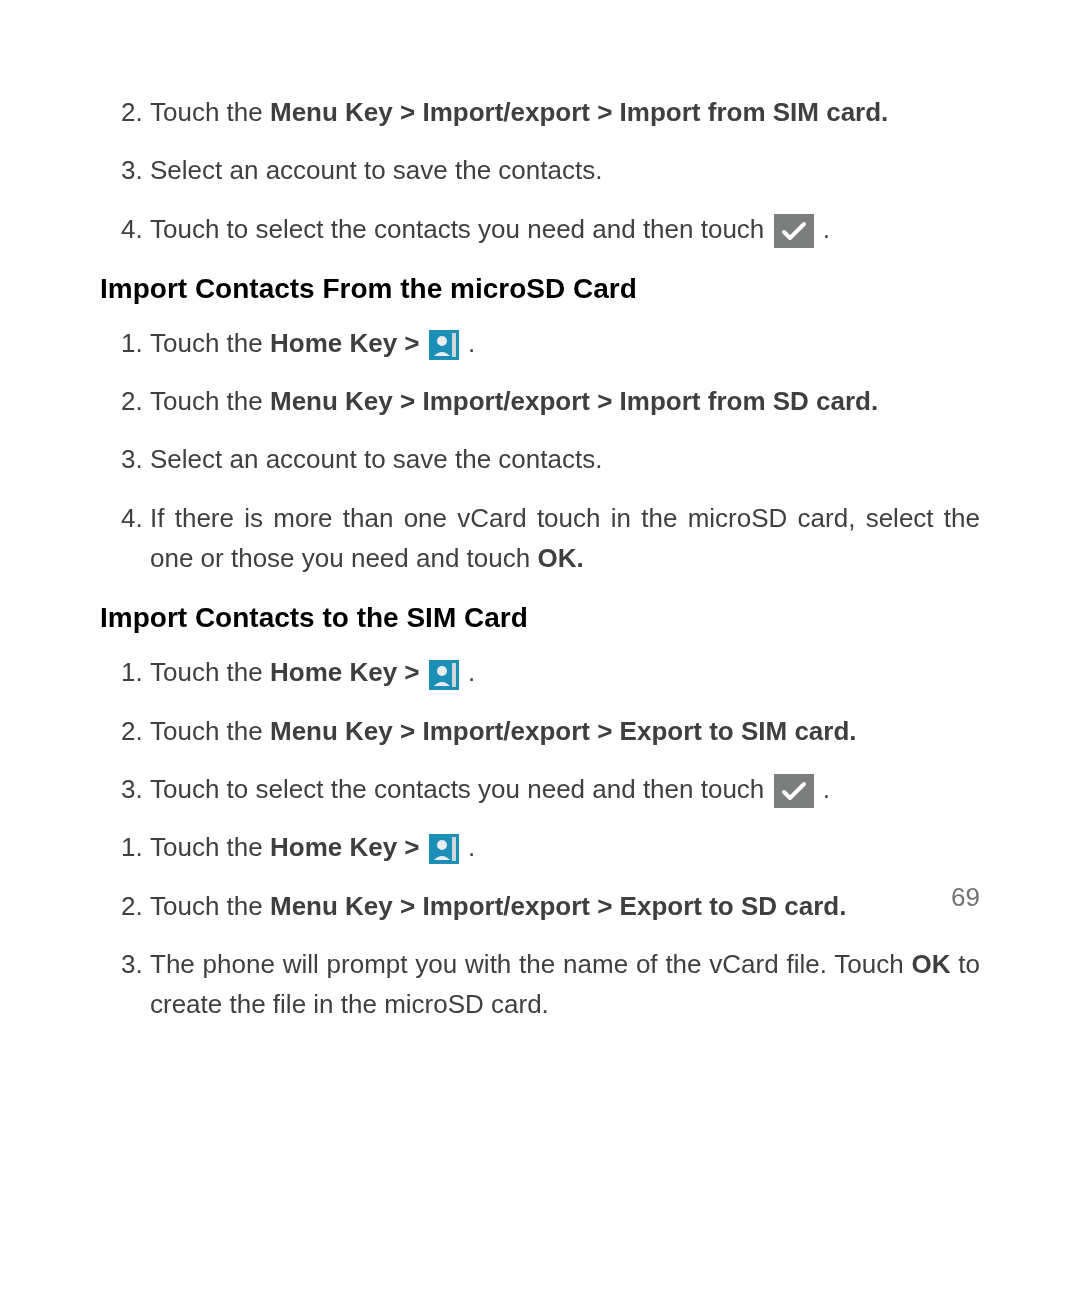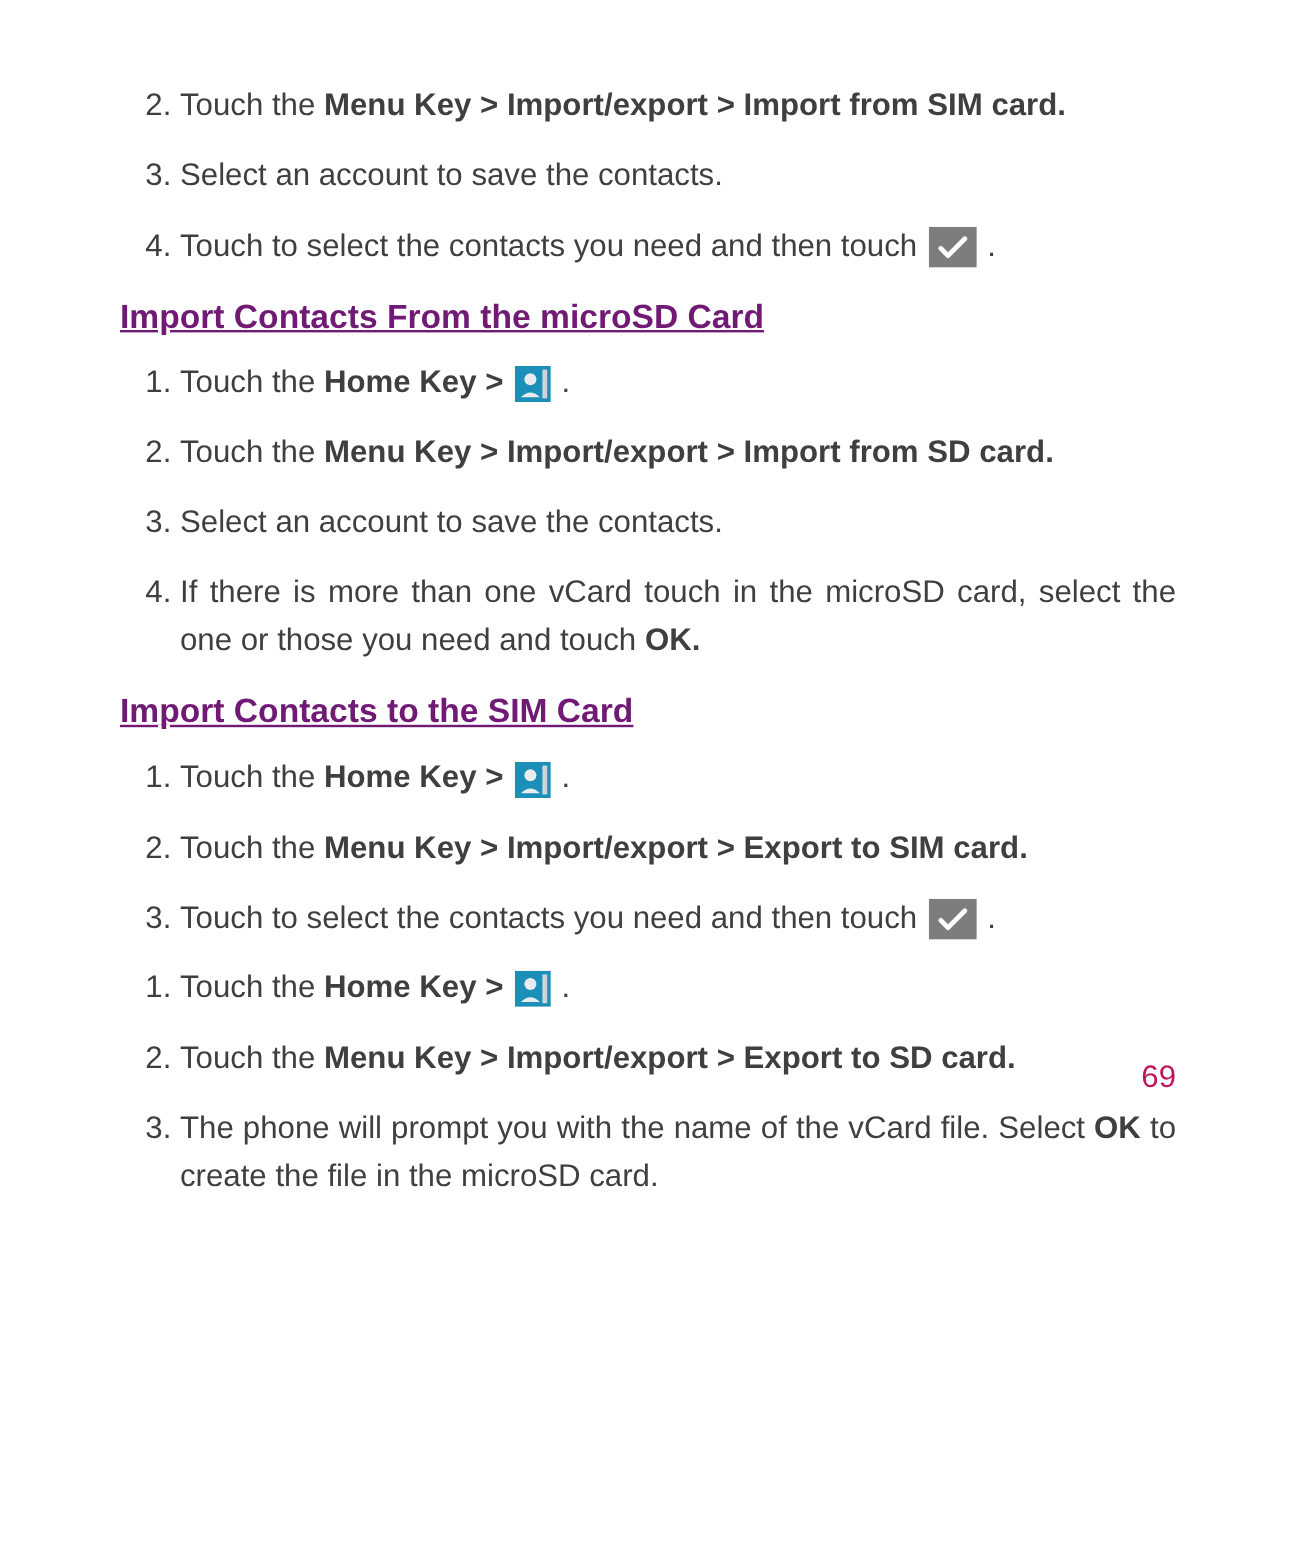--- a/index.html
+++ b/index.html
@@ -8,40 +8,39 @@
     width: 1080px;
     height: 1304px;
     background: #ffffff;
     font-family: Arial, Helvetica, sans-serif;
     color: #3f3f3f;
   }
   .page {
     box-sizing: border-box;
     width: 1080px;
     height: 968px;
-    padding: 67px 100px 40px 100px;
+    padding: 92px 100px 40px 100px;
     position: relative;
   }
   ol.steps {
     list-style: decimal;
     margin: 0 0 16px 0;
     padding-left: 50px;
     font-size: 26px;
     line-height: 1.55;
   }
   ol.steps li {
     margin-bottom: 18px;
     text-align: justify;
   }
   h3.section-heading {
     font-size: 28px;
     font-weight: bold;
     margin: 24px 0 18px 0;
-    color: #701a75;
-    text-decoration: underline;
+    color: #000000;
   }
   .bold { font-weight: bold; }
   .icon-contacts {
     display: inline-block;
     width: 30px;
     height: 30px;
     vertical-align: middle;
     margin: 0 2px;
   }
   .icon-check {
@@ -49,21 +48,21 @@
     width: 40px;
     height: 34px;
     vertical-align: middle;
     margin: 0 2px;
   }
   .page-number {
     position: absolute;
     bottom: 55px;
     right: 100px;
     font-size: 26px;
-    color: #be185d;
+    color: #737373;
   }
 </style>
 </head>
 <body>
 
 <div class="page">
 
   <ol class="steps" start="2">
     <li>
       <span>Touch the </span>
@@ -155,20 +154,20 @@
           <path d="M5 26 Q13 18 21 26 Z" fill="#e8ecee"></path>
         </svg>
       </span>
       <span> .</span>
     </li>
     <li>
       <span>Touch the </span>
       <span class="bold">Menu Key &gt; Import/export &gt; Export to SD card.</span>
     </li>
     <li>
-      <span>The phone will prompt you with the name of the vCard file. Select </span>
+      <span>The phone will prompt you with the name of the vCard file. Touch </span>
       <span class="bold">OK</span>
       <span> to create the file in the microSD card.</span>
     </li>
   </ol>
 
   <div class="page-number">69</div>
 </div>
 
 </body></html>

